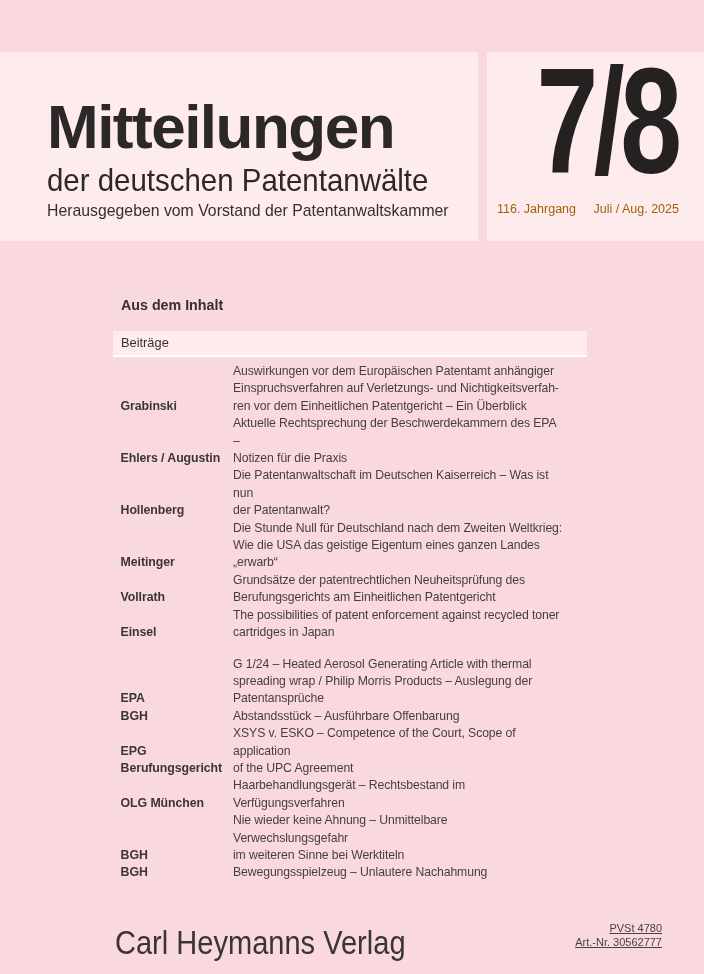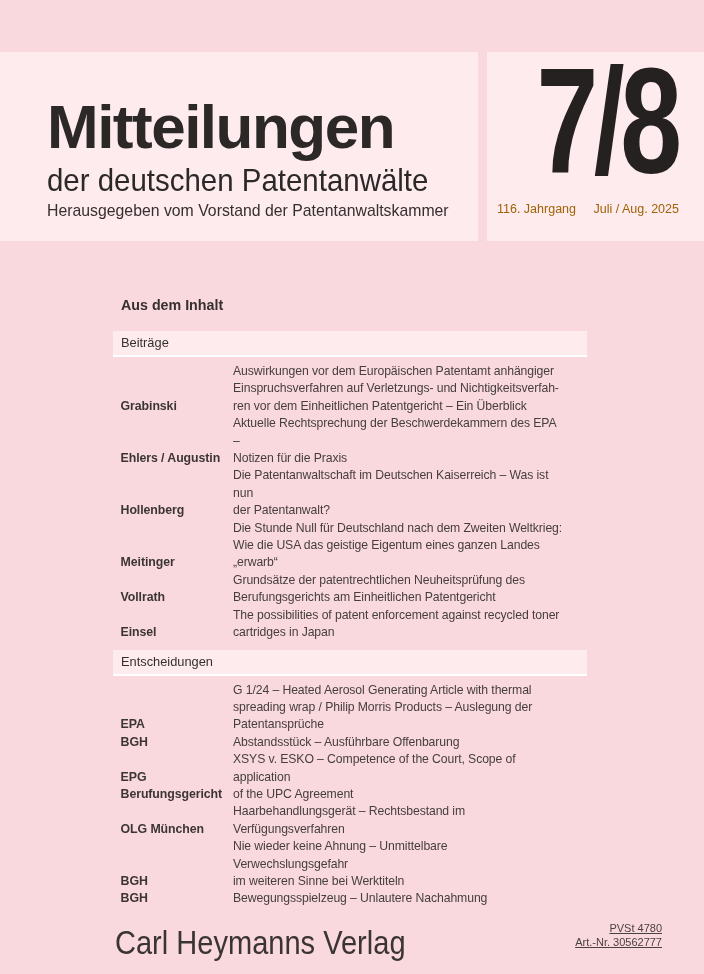--- a/index.html
+++ b/index.html
@@ -140,23 +140,20 @@
         </div>
         <div class="entry">
           <div class="entry-author">Einsel</div>
           <div class="entry-title">The possibilities of patent enforcement against recycled toner
 cartridges in Japan</div>
         </div>
       </div>
     </div>
 
     <div class="section">
-      <div class="section-band">
-        <span class="cx">Entscheidungen</span>
-      </div>
       <div class="entries">
         <div class="entry">
           <div class="entry-author">EPA</div>
           <div class="entry-title">G 1/24 – Heated Aerosol Generating Article with thermal
 spreading wrap / Philip Morris Products – Auslegung der
 Patentansprüche</div>
         </div>
         <div class="entry">
           <div class="entry-author">BGH</div>
           <div class="entry-title">Abstandsstück – Ausführbare Offenbarung</div>

